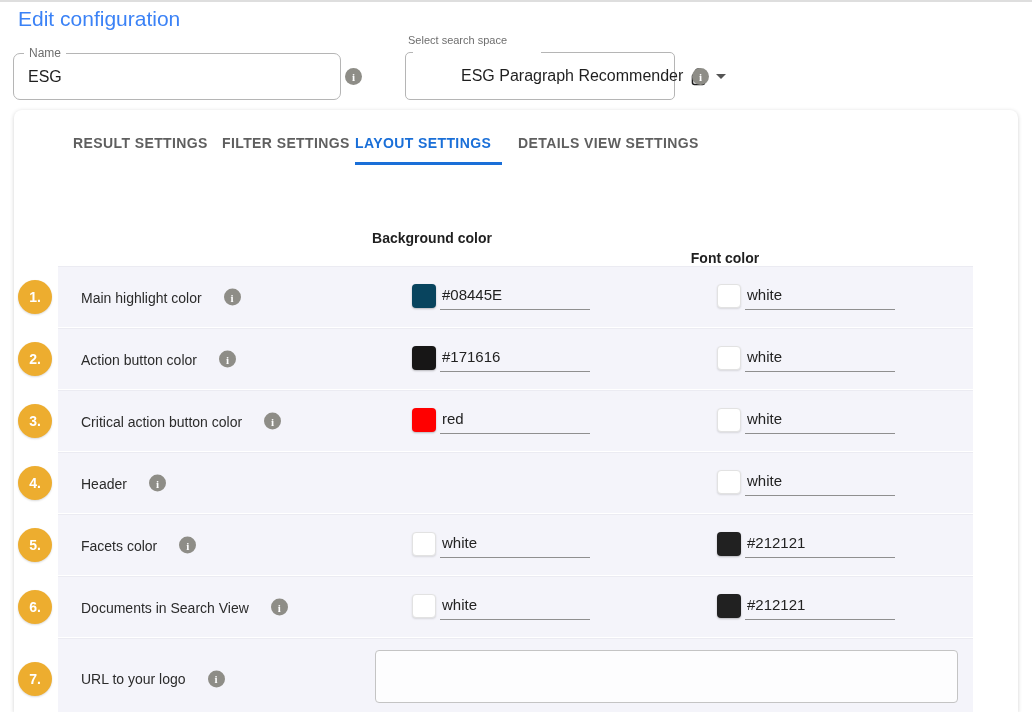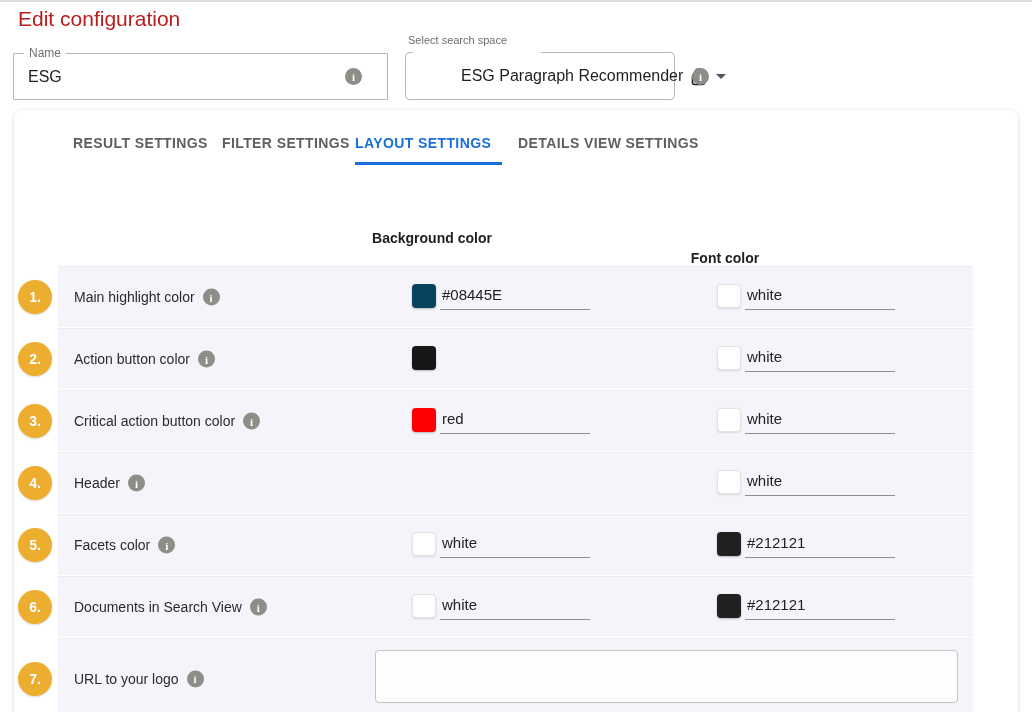--- a/index.html
+++ b/index.html
@@ -4,25 +4,25 @@
 <style>
   * { margin:0; padding:0; box-sizing:border-box; }
   html,body { width:1032px; height:712px; }
   body {
     font-family:"Liberation Sans", sans-serif;
     background:#ffffff; color:#1f1f1f;
     position:relative; overflow:hidden;
   }
   .top-hairline { position:absolute; top:0; left:0; right:0; height:2px; background:#dedede; }
 
-  .page-title { position:absolute; left:18px; top:7px; font-size:21px; font-weight:500; color:#b91c1c; }
-
-  
-  .name-field { position:absolute; left:13px; top:53px; width:375px; height:47px;
-    border:1px solid #b5b5b5; border-radius:1px; background:#fff; }
+  .page-title { position:absolute; left:18px; top:7px; font-size:21px; font-weight:500; color:#3b82f6; }
+
+  
+  .name-field { position:absolute; left:13px; top:53px; width:328px; height:47px;
+    border:1px solid #b5b5b5; border-radius:7px; background:#fff; }
   .name-field .float-label { position:absolute; top:-8px; left:10px; background:#fff; padding:0 5px;
     font-size:12px; color:#6e6e6e; line-height:14px; }
   .name-field input { position:absolute; left:14px; top:0; width:280px; height:100%;
     border:none; outline:none; font-size:16px; color:#1f1f1f; background:transparent;
     font-family:"Liberation Sans", sans-serif; }
 
   .info-icon { width:17px; height:17px; border-radius:50%; background:#8e8d87; color:#fff;
     display:inline-flex; align-items:center; justify-content:center;
     font-size:11px; font-weight:bold; font-family:"Liberation Serif", serif; flex:0 0 auto; }
   .info-1 { position:absolute; left:345px; top:68px; }
@@ -55,22 +55,22 @@
   .thead { position:relative; height:52px; background:#fff; }
   .th { position:absolute; top:17px; width:160px; text-align:center; font-size:14px; font-weight:bold; color:#1f1f1f; }
   .th-bg { left:294px; }
   .th-font { left:587px;margin-top:20px; }
 
   .trow { position:relative; height:61px; background:#f4f4fa; margin-top:1px; border-top:1px solid #ebebf2; }
   .row-badge { position:absolute; left:-40px; top:50%; transform:translateY(-50%);
     width:34px; height:34px; border-radius:50%; background:#edad2f; color:#fff;
     font-size:14px; font-weight:bold; display:flex; align-items:center; justify-content:center;
     box-shadow:0 1px 2px rgba(0,0,0,0.15); }
-  .row-label-wrap { position:absolute; left:16px; top:50%; transform:translateY(-50%);
-    display:flex; align-items:flex-start; gap:8px; }
+  .row-label-wrap { position:absolute; left:23px; top:50%; transform:translateY(-50%);
+    display:flex; align-items:center; gap:22px; }
   .row-label { font-size:14px; color:#2b2b2b; }
 
   .cell { position:absolute; top:50%; transform:translateY(-50%); display:flex; align-items:flex-start; height:26px;padding-left:30px; }
   .cell-bg { left:324px; }
   .cell-font { left:629px; }
   .swatch { width:24px; height:24px; border-radius:4px; margin-right:4px;
     box-shadow:0 1px 2px rgba(0,0,0,0.25); }
   .swatch.light { border:1px solid #e2e2e2; box-shadow:0 1px 2px rgba(0,0,0,0.12); }
   .color-input { width:150px; border:none; border-bottom:1px solid #8f8f8f; background:transparent;
     outline:none; font-size:15px; color:#222; padding:2px 0 6px 2px;
@@ -140,20 +140,21 @@
           </div>
         </div>
         <div class="trow">
           <span class="row-badge">2.</span>
           <div class="row-label-wrap">
             <span class="row-label">Action button color</span>
             <span class="info-icon">i</span>
           </div>
           <div class="cell cell-bg">
             <span class="swatch" style="background: rgb(23, 22, 22);"></span>
+            <input class="color-input" type="text" value="#171616" style="">
           </div>
           <div class="cell cell-font">
             <span class="swatch light" style="background: rgb(255, 255, 255);"></span>
             <input class="color-input" type="text" value="white" style="">
           </div>
         </div>
         <div class="trow">
           <span class="row-badge">3.</span>
           <div class="row-label-wrap">
             <span class="row-label">Critical action button color</span>

